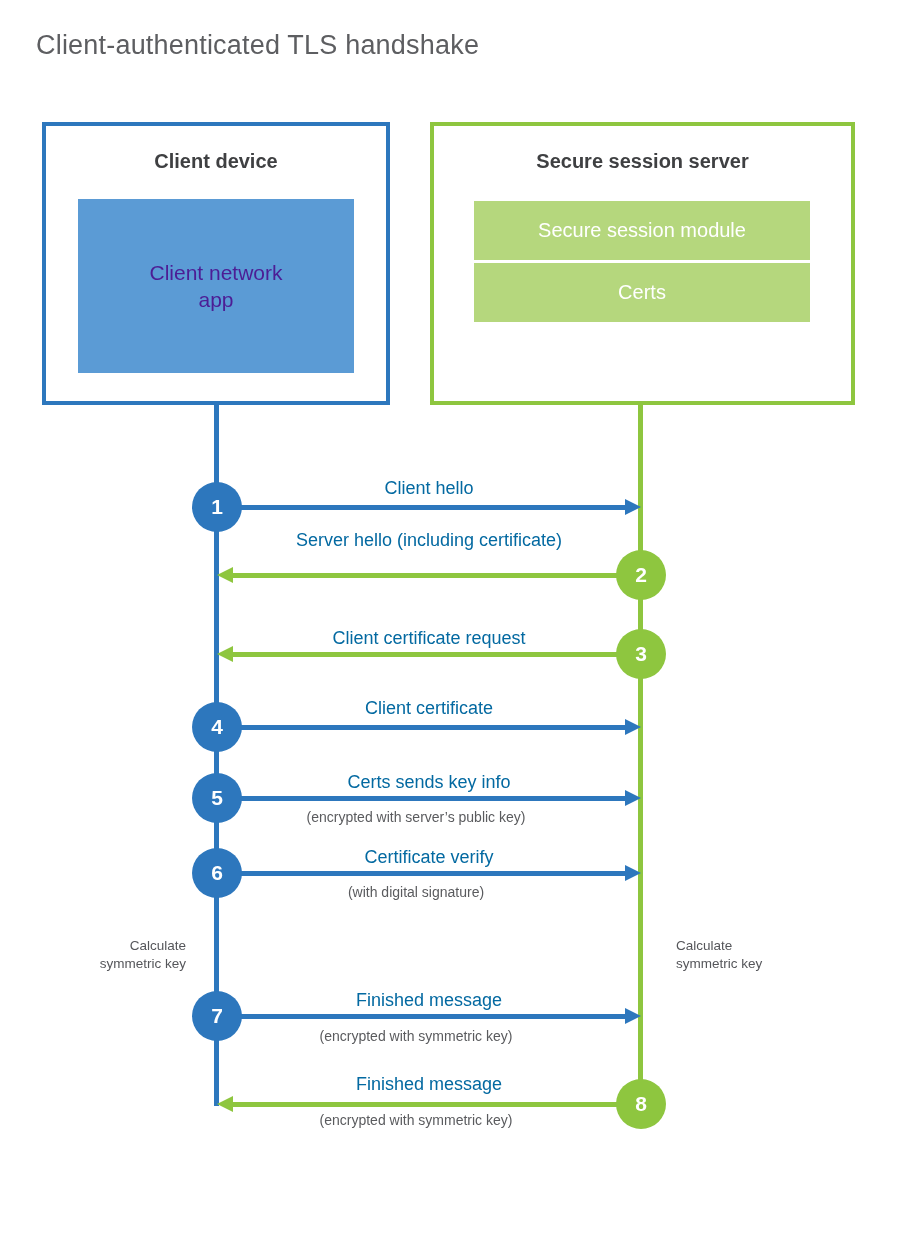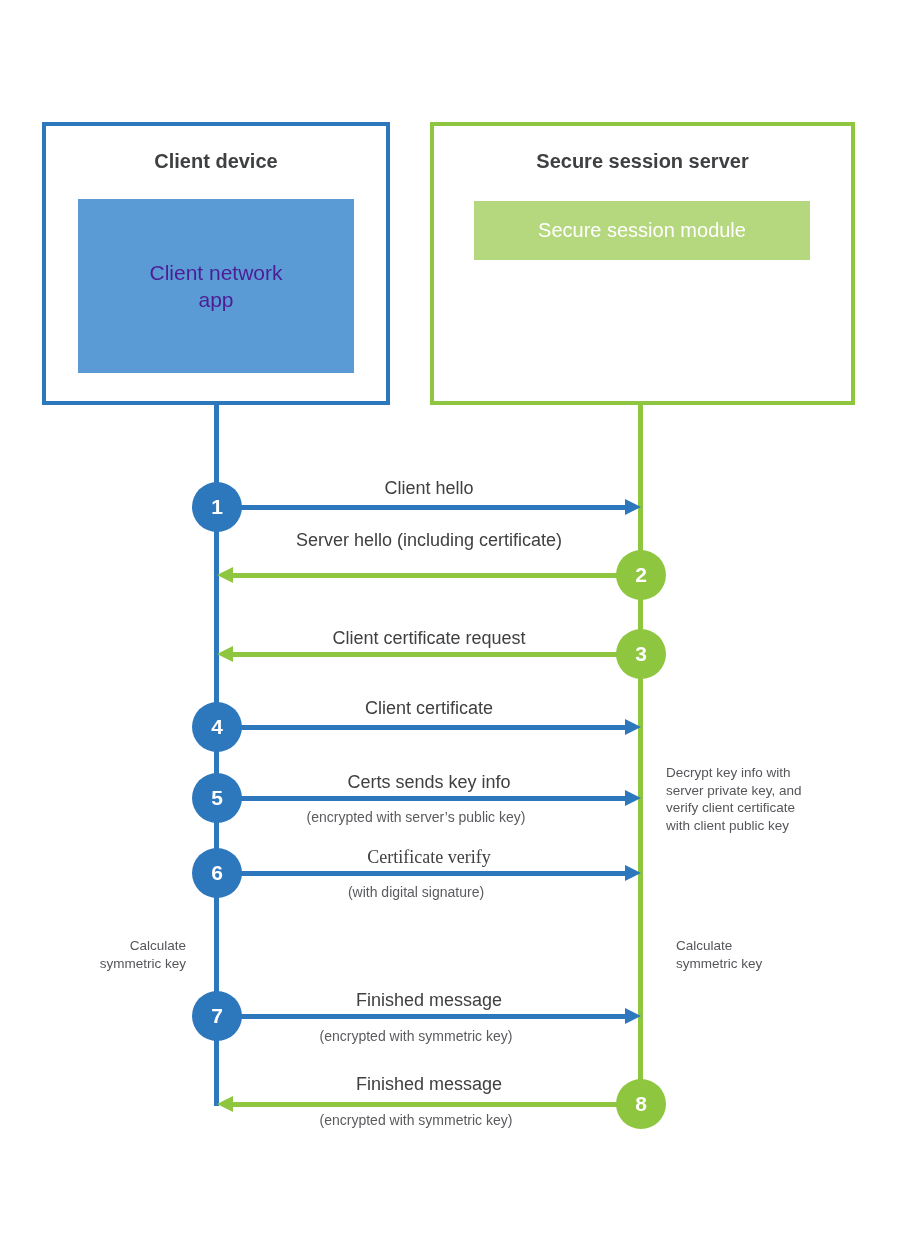--- a/index.html
+++ b/index.html
@@ -35,55 +35,57 @@
 
   
   .msg-line{position:absolute;height:5px;}
   .msg-line.blue{background:#2d77bd;left:217px;width:408px;}
   .msg-line.green{background:#8ec63f;left:233px;width:408px;}
   .msg-head{position:absolute;width:0;height:0;border-top:8px solid transparent;border-bottom:8px solid transparent;}
   .msg-head.right{border-left:16px solid #2d77bd;left:625px;}
   .msg-head.left{border-right:16px solid #8ec63f;left:217px;}
 
   
-  .msg-label{position:absolute;left:217px;width:424px;text-align:center;font-size:18px;color:#404040;}
+  .msg-label{position:absolute;left:217px;width:424px;text-align:center;font-size:18px;color:#0369a1;}
   .msg-sub{position:absolute;left:204px;width:424px;text-align:center;font-size:14px;color:#5a5b5e;}
 
   
   .y1 .msg-line{top:505px;} .y1 .msg-head{top:499px;} .y1 .step-circle{top:482px;} .y1 .msg-label{top:478px;}
   .y2 .msg-line{top:573px;} .y2 .msg-head{top:567px;} .y2 .step-circle{top:550px;} .y2 .msg-label{top:530px;}
   .y3 .msg-line{top:652px;} .y3 .msg-head{top:646px;} .y3 .step-circle{top:629px;} .y3 .msg-label{top:628px;}
   .y4 .msg-line{top:725px;} .y4 .msg-head{top:719px;} .y4 .step-circle{top:702px;} .y4 .msg-label{top:698px;}
   .y5 .msg-line{top:796px;} .y5 .msg-head{top:790px;} .y5 .step-circle{top:773px;} .y5 .msg-label{top:772px;} .y5 .msg-sub{top:809px;}
-  .y6 .msg-line{top:871px;} .y6 .msg-head{top:865px;} .y6 .step-circle{top:848px;} .y6 .msg-label{top:847px;font-family:Liberation Serif, serif;} .y6 .msg-sub{top:884px;}
+  .y6 .msg-line{top:871px;} .y6 .msg-head{top:865px;} .y6 .step-circle{top:848px;} .y6 .msg-label{top:847px;} .y6 .msg-sub{top:884px;}
   .y7 .msg-line{top:1014px;} .y7 .msg-head{top:1008px;} .y7 .step-circle{top:991px;} .y7 .msg-label{top:990px;} .y7 .msg-sub{top:1028px;}
   .y8 .msg-line{top:1102px;} .y8 .msg-head{top:1096px;} .y8 .step-circle{top:1079px;} .y8 .msg-label{top:1074px;} .y8 .msg-sub{top:1112px;}
 
   
   .note{position:absolute;font-size:13.5px;line-height:17.5px;color:#55565a;white-space:pre-line;}
   .note-left{left:26px;top:937px;width:160px;text-align:right;}
   .note-decrypt{left:666px;top:764px;width:175px;text-align:left;}
   .note-calc-right{left:676px;top:937px;width:160px;text-align:left;}
 </style>
 </head>
 <body>
 
 <div class="canvas">
 
+  <div class="page-title">Client-authenticated TLS handshake</div>
 
   <div class="actor-box client-box">
     <div class="actor-title">Client device</div>
   </div>
   <div class="client-app">Client network
 app</div>
 
   <div class="actor-box server-box">
     <div class="actor-title">Secure session server</div>
   </div>
   <div class="server-bar bar-1">Secure session module</div>
+  <div class="server-bar bar-2">Certs</div>
 
   <div class="lifeline blue"></div>
   <div class="lifeline green"></div>
 
   <div class="row y1">
     <div class="msg-label">Client hello</div>
     <div class="msg-line blue"></div>
     <div class="msg-head right"></div>
     <div class="step-circle blue">1</div>
   </div>
@@ -120,24 +122,20 @@
   <div class="row y6">
     <div class="msg-label">Certificate verify</div>
     <div class="msg-line blue"></div>
     <div class="msg-head right"></div>
     <div class="step-circle blue">6</div>
     <div class="msg-sub">(with digital signature)</div>
   </div>
 
   <div class="note note-left">Calculate
 symmetric key</div>
-  <div class="note note-decrypt">Decrypt key info with
-server private key, and
-verify client certificate
-with client public key</div>
   <div class="note note-calc-right">Calculate
 symmetric key</div>
 
   <div class="row y7">
     <div class="msg-label">Finished message</div>
     <div class="msg-line blue"></div>
     <div class="msg-head right"></div>
     <div class="step-circle blue">7</div>
     <div class="msg-sub">(encrypted with symmetric key)</div>
   </div>

